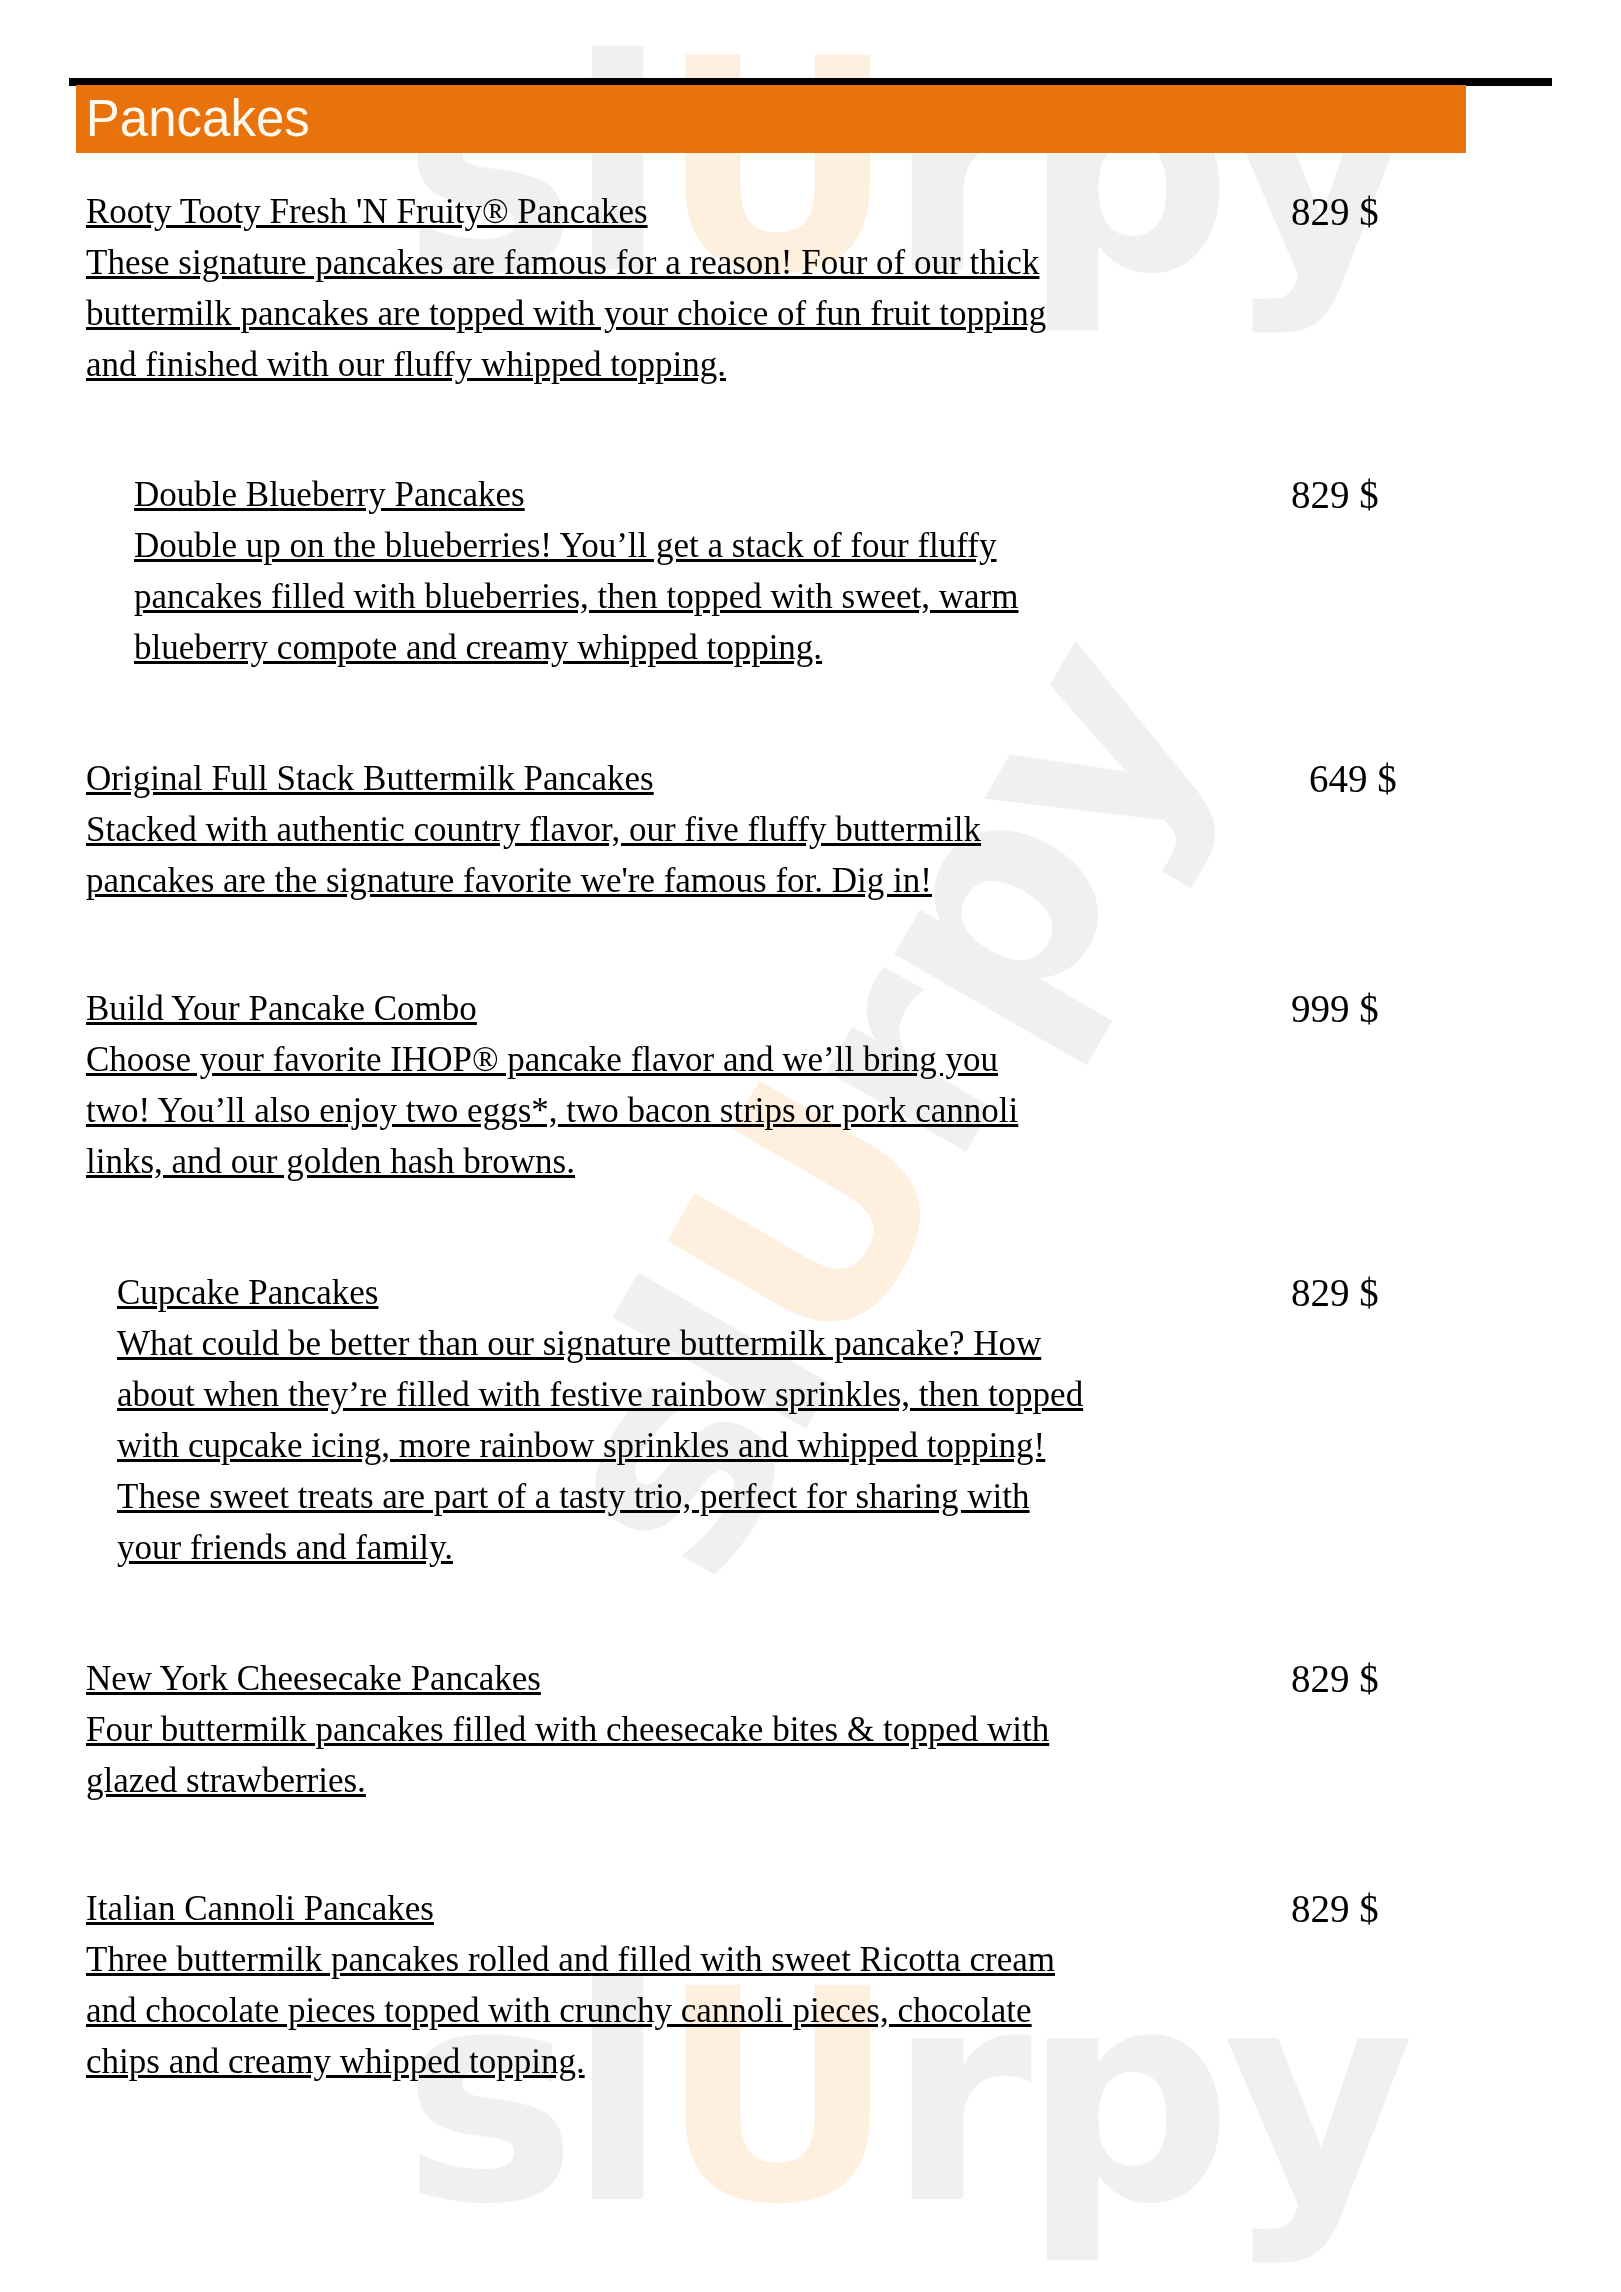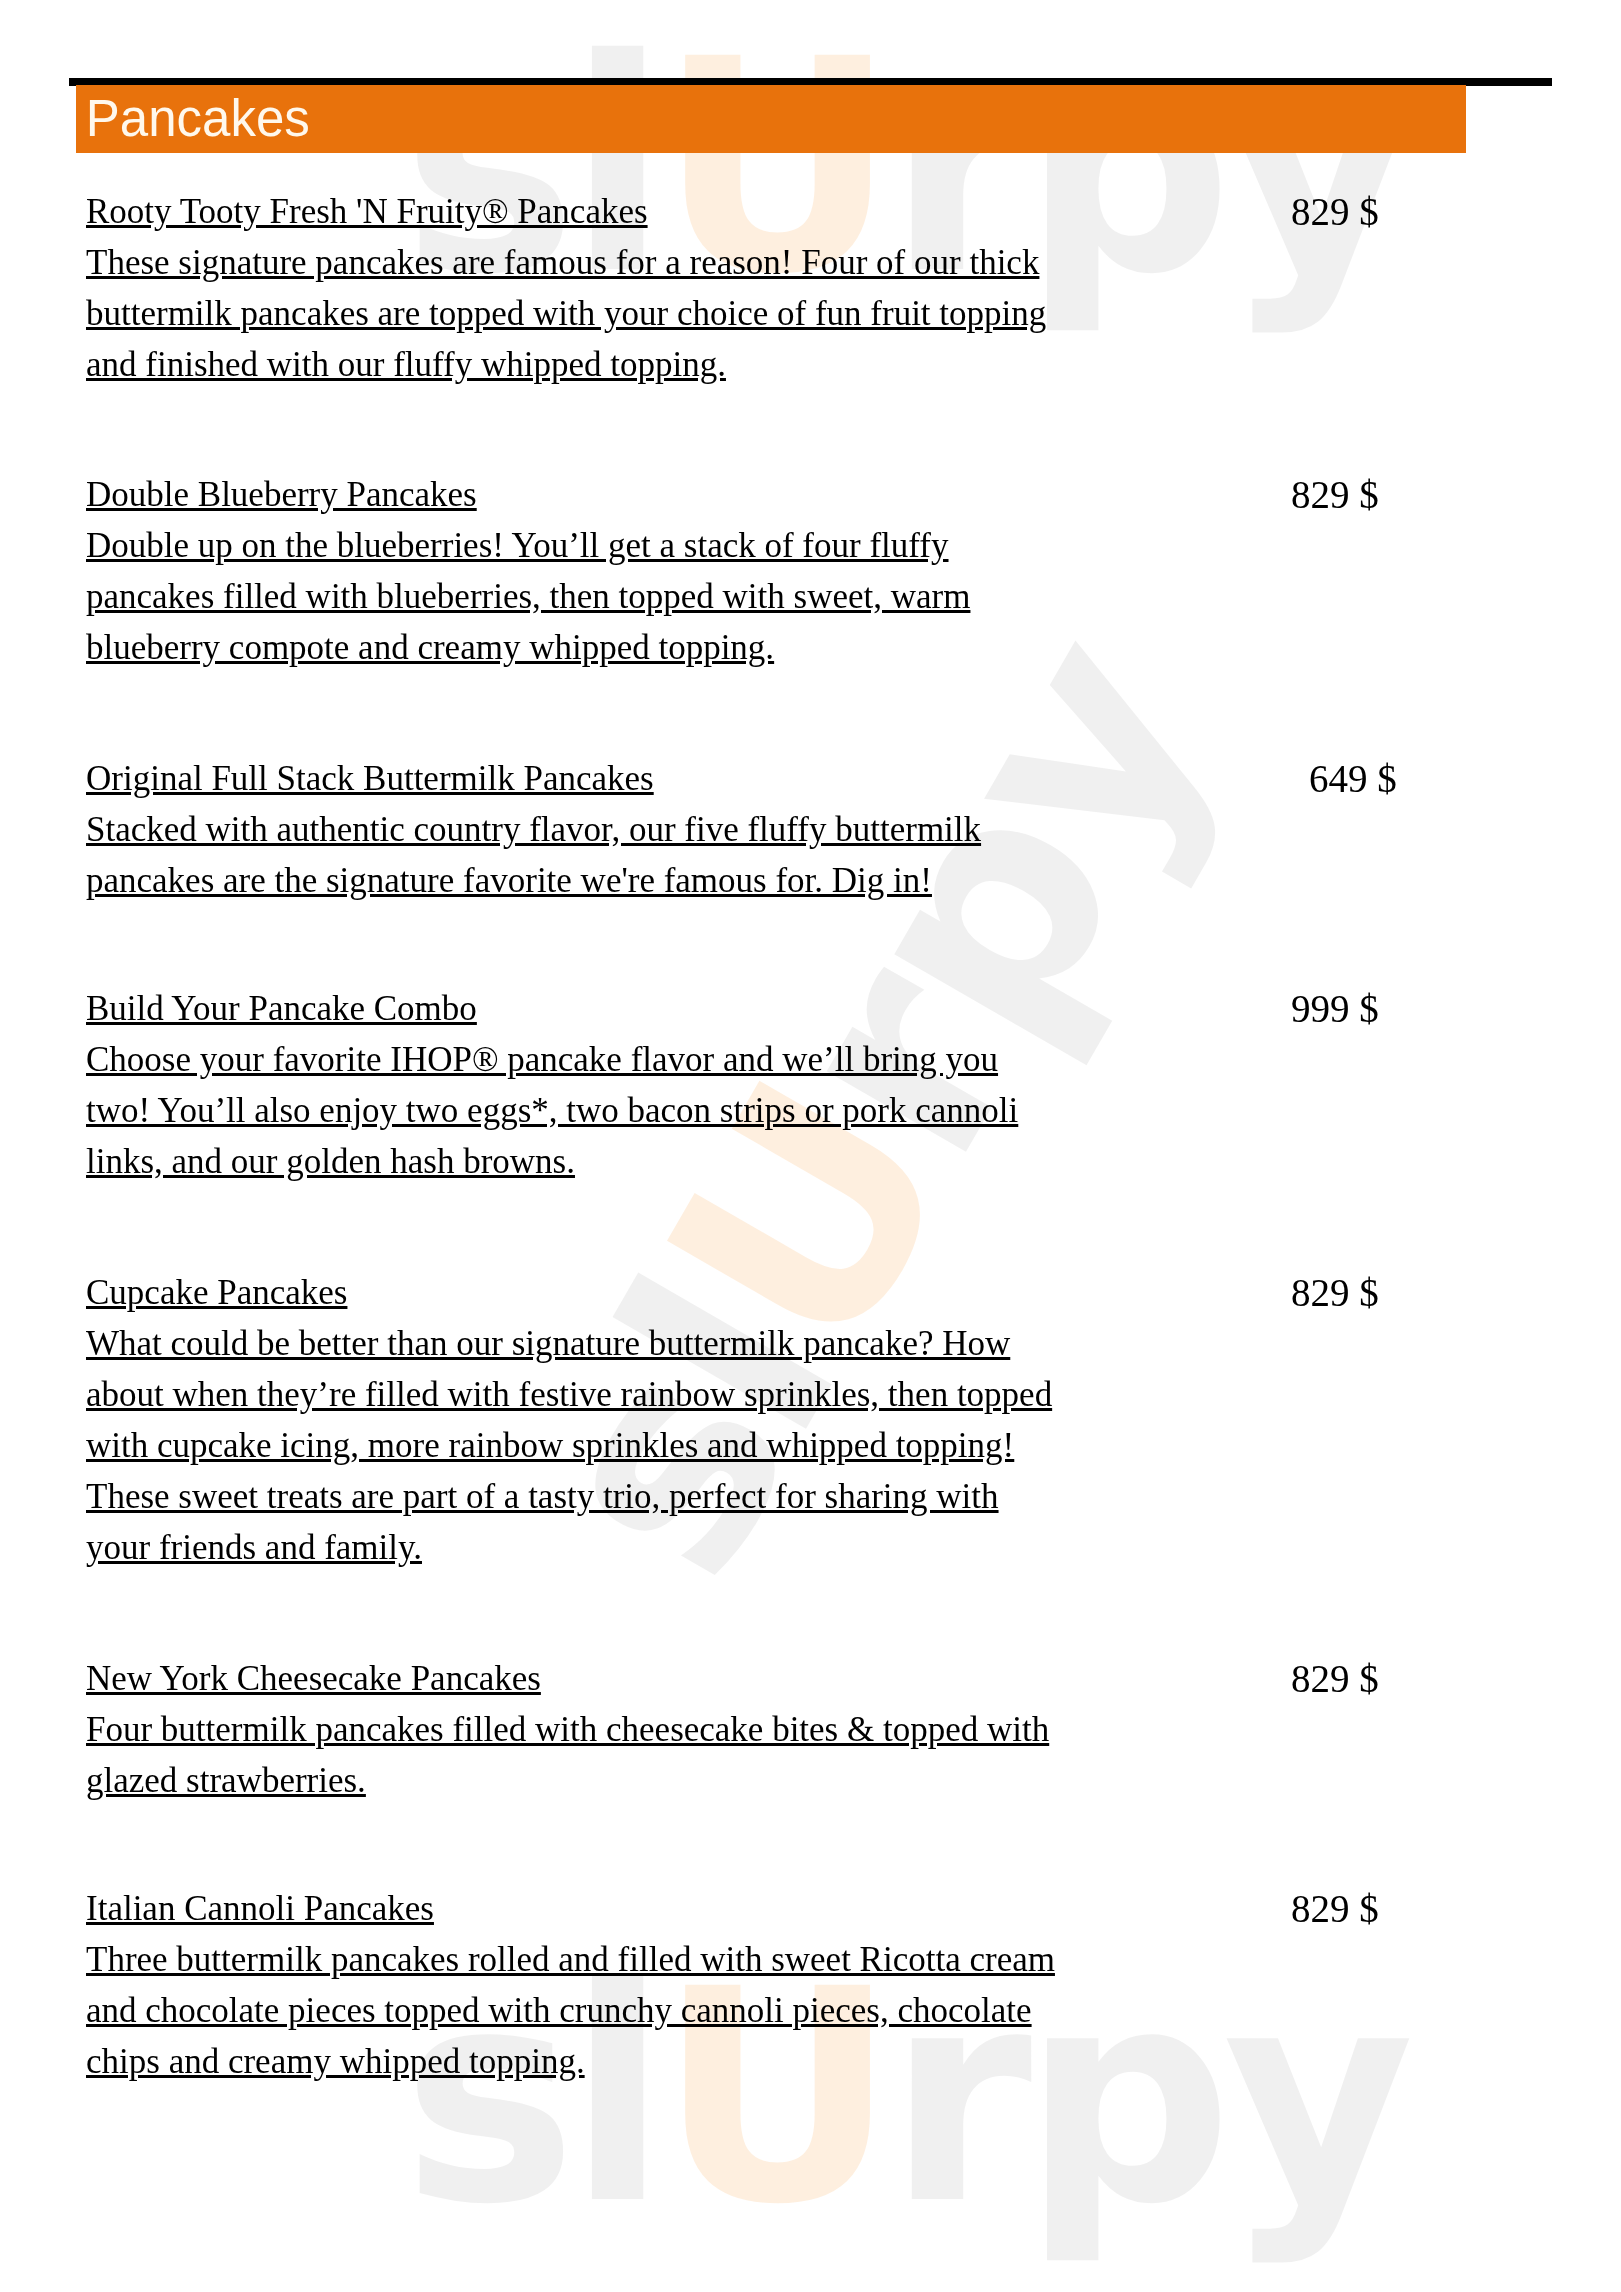--- a/index.html
+++ b/index.html
@@ -43,21 +43,21 @@
     </div>
 
     <div class="item" style="top:178px;">
       <span class="item-name">Rooty Tooty Fresh 'N Fruity® Pancakes</span>
       <span class="item-desc">These signature pancakes are famous for a reason! Four of our thick
 buttermilk pancakes are topped with your choice of fun fruit topping
 and finished with our fluffy whipped topping.</span>
     </div>
     <div class="price" style="top:178px;">829 $</div>
 
-    <div class="item" style="top:461px;">
+    <div class="item" style="top:461px;margin-left:48px;">
       <span class="item-name">Double Blueberry Pancakes</span>
       <span class="item-desc">Double up on the blueberries! You’ll get a stack of four fluffy
 pancakes filled with blueberries, then topped with sweet, warm
 blueberry compote and creamy whipped topping.</span>
     </div>
     <div class="price" style="top:461px;">829 $</div>
 
     <div class="item" style="top:745px;">
       <span class="item-name">Original Full Stack Buttermilk Pancakes</span>
       <span class="item-desc">Stacked with authentic country flavor, our five fluffy buttermilk
@@ -66,21 +66,21 @@
     <div class="price" style="top:745px;margin-left:18px;">649 $</div>
 
     <div class="item" style="top:975px;">
       <span class="item-name">Build Your Pancake Combo</span>
       <span class="item-desc">Choose your favorite IHOP® pancake flavor and we’ll bring you
 two! You’ll also enjoy two eggs*, two bacon strips or pork cannoli
 links, and our golden hash browns.</span>
     </div>
     <div class="price" style="top:975px;">999 $</div>
 
-    <div class="item" style="top:1259px;">
+    <div class="item" style="top:1259px;margin-left:31px;">
       <span class="item-name">Cupcake Pancakes</span>
       <span class="item-desc">What could be better than our signature buttermilk pancake? How
 about when they’re filled with festive rainbow sprinkles, then topped
 with cupcake icing, more rainbow sprinkles and whipped topping!
 These sweet treats are part of a tasty trio, perfect for sharing with
 your friends and family.</span>
     </div>
     <div class="price" style="top:1259px;">829 $</div>
 
     <div class="item" style="top:1645px;">

